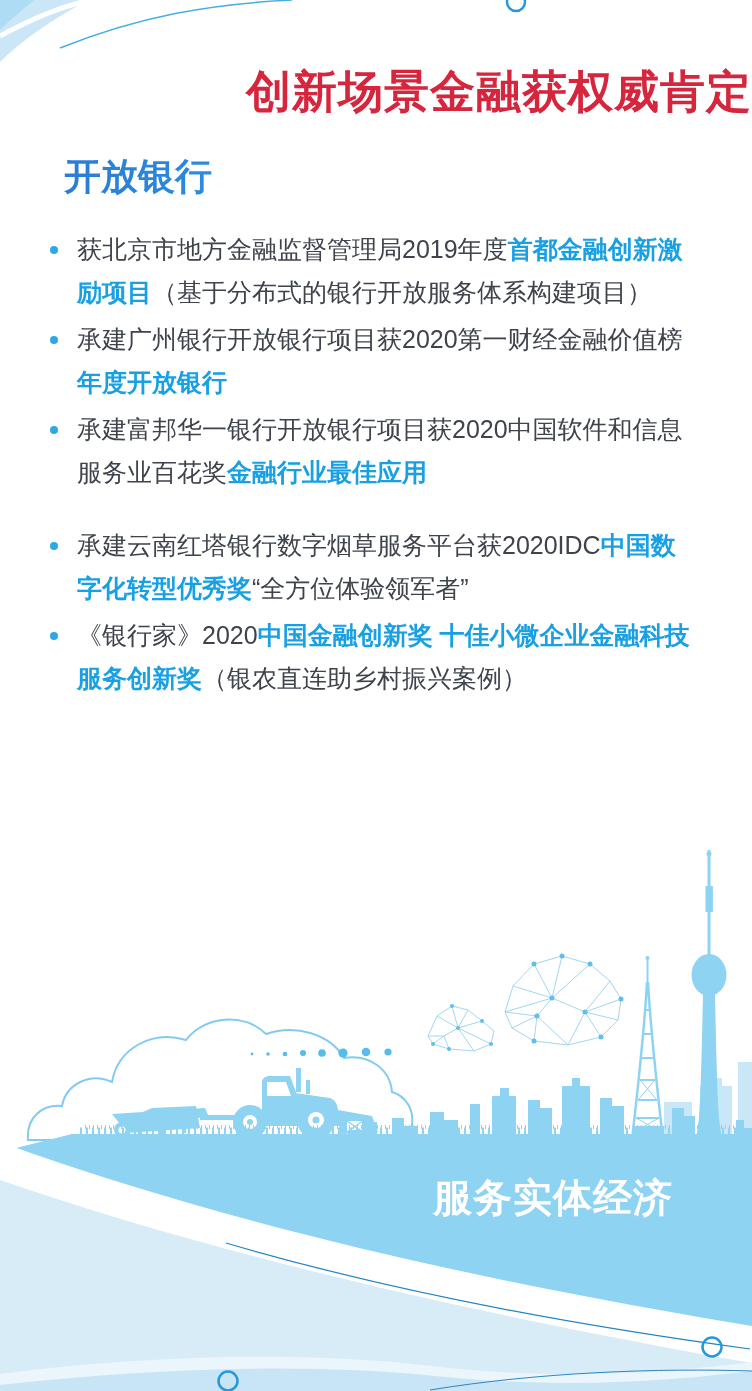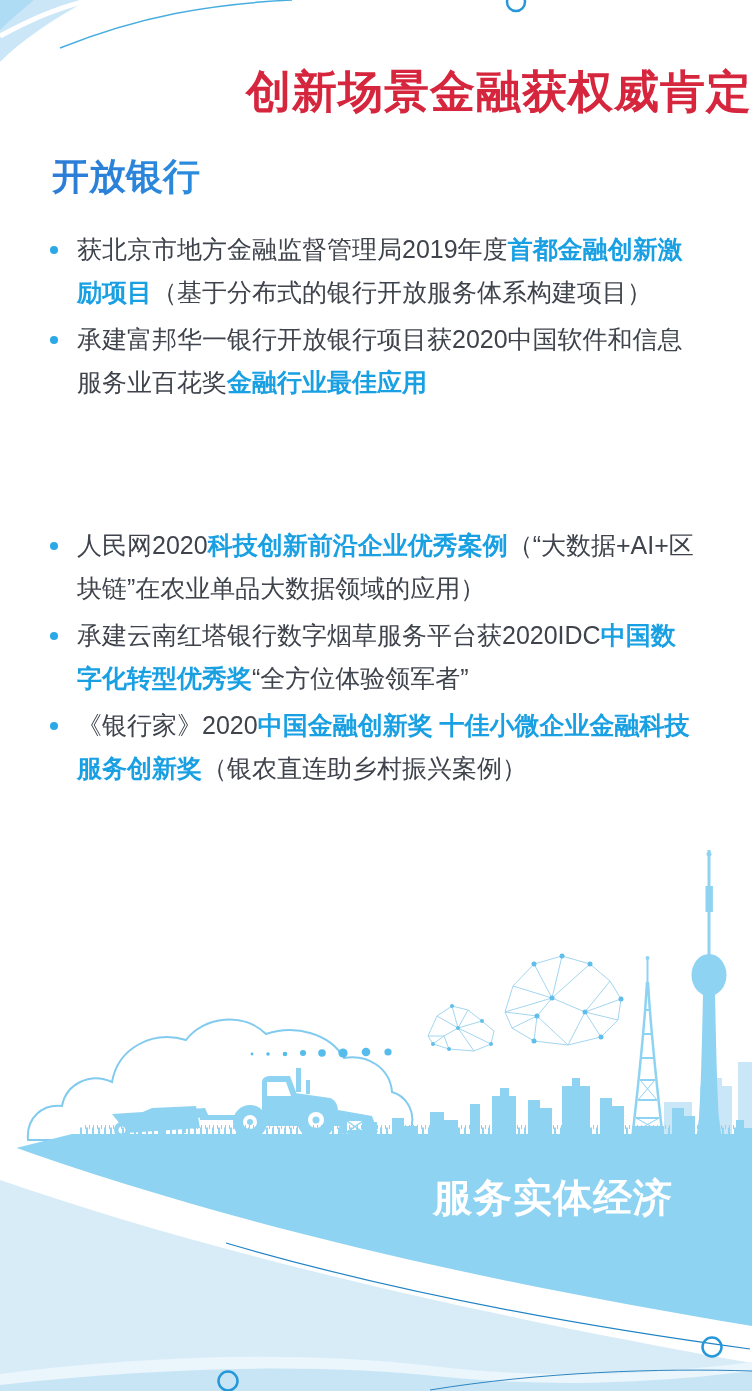--- a/index.html
+++ b/index.html
@@ -10,21 +10,21 @@
   .decor-top{position:absolute;top:0;left:0;}
   .decor-bottom{position:absolute;top:830px;left:0;}
   .title{
     position:absolute;top:64px;left:0;width:752px;text-align:right;
     font-size:45px;font-weight:bold;color:#D5263D;line-height:56px;letter-spacing:1px;
   }
   .section{position:absolute;left:48px;width:648px;}
   #section-open-banking{top:156px;}
   #section-agri{top:524px;}
   .section h2{
-    margin:0 0 30px 4px;font-size:37px;line-height:42px;font-weight:bold;
+    margin:0 0 30px 16px;font-size:37px;line-height:42px;font-weight:bold;
     color:#2D9FE2;
     background:linear-gradient(90deg,#2B7CD6 0%,#29B9F0 90%);
     -webkit-background-clip:text;background-clip:text;
     -webkit-text-fill-color:transparent;
   }
   .item{display:flex;margin-bottom:4px;font-size:25px;line-height:43px;color:#3E434C;}
   .dot{flex:0 0 auto;width:8px;height:8px;border-radius:50%;background:#2BA9E6;margin:18px 19px 0 2px;}
   .txt{width:638px;}
   .hl{color:#18A0E3;font-weight:bold;}
   .slogan{
@@ -171,33 +171,33 @@
 <div class="title">创新场景金融获权威肯定</div>
 
 <div class="section" id="section-open-banking">
   <h2>开放银行</h2>
 
   <div class="item">
     <span class="dot"></span>
     <span class="txt"><span>获北京市地方金融监督管理局2019年度</span><span class="hl">首都金融创新激励项目</span><span>（基于分布式的银行开放服务体系构建项目）</span></span>
   </div>
 
+  <div class="item">
+    <span class="dot"></span>
+    <span class="txt"><span>承建广州银行开放银行项目获2020第一财经金融价值榜</span><span class="hl">年度开放银行</span><span></span></span>
+  </div>
 
   <div class="item">
     <span class="dot"></span>
     <span class="txt"><span>承建富邦华一银行开放银行项目获2020中国软件和信息服务业百花奖</span><span class="hl">金融行业最佳应用</span><span></span></span>
   </div>
 </div>
 
 <div class="section" id="section-agri">
 
-  <div class="item">
-    <span class="dot"></span>
-    <span class="txt"><span>人民网2020</span><span class="hl">科技创新前沿企业优秀案例</span><span>（“大数据+AI+区块链”在农业单品大数据领域的应用）</span></span>
-  </div>
 
 
   <div class="item">
     <span class="dot"></span>
     <span class="txt"><span>承建云南红塔银行数字烟草服务平台获2020IDC</span><span class="hl">中国数字化转型优秀奖</span><span>“全方位体验领军者”</span></span>
   </div>
 
   <div class="item">
     <span class="dot"></span>
     <span class="txt"><span>《银行家》2020</span><span class="hl">中国金融创新奖 十佳小微企业金融科技服务创新奖</span><span>（银农直连助乡村振兴案例）</span></span>

